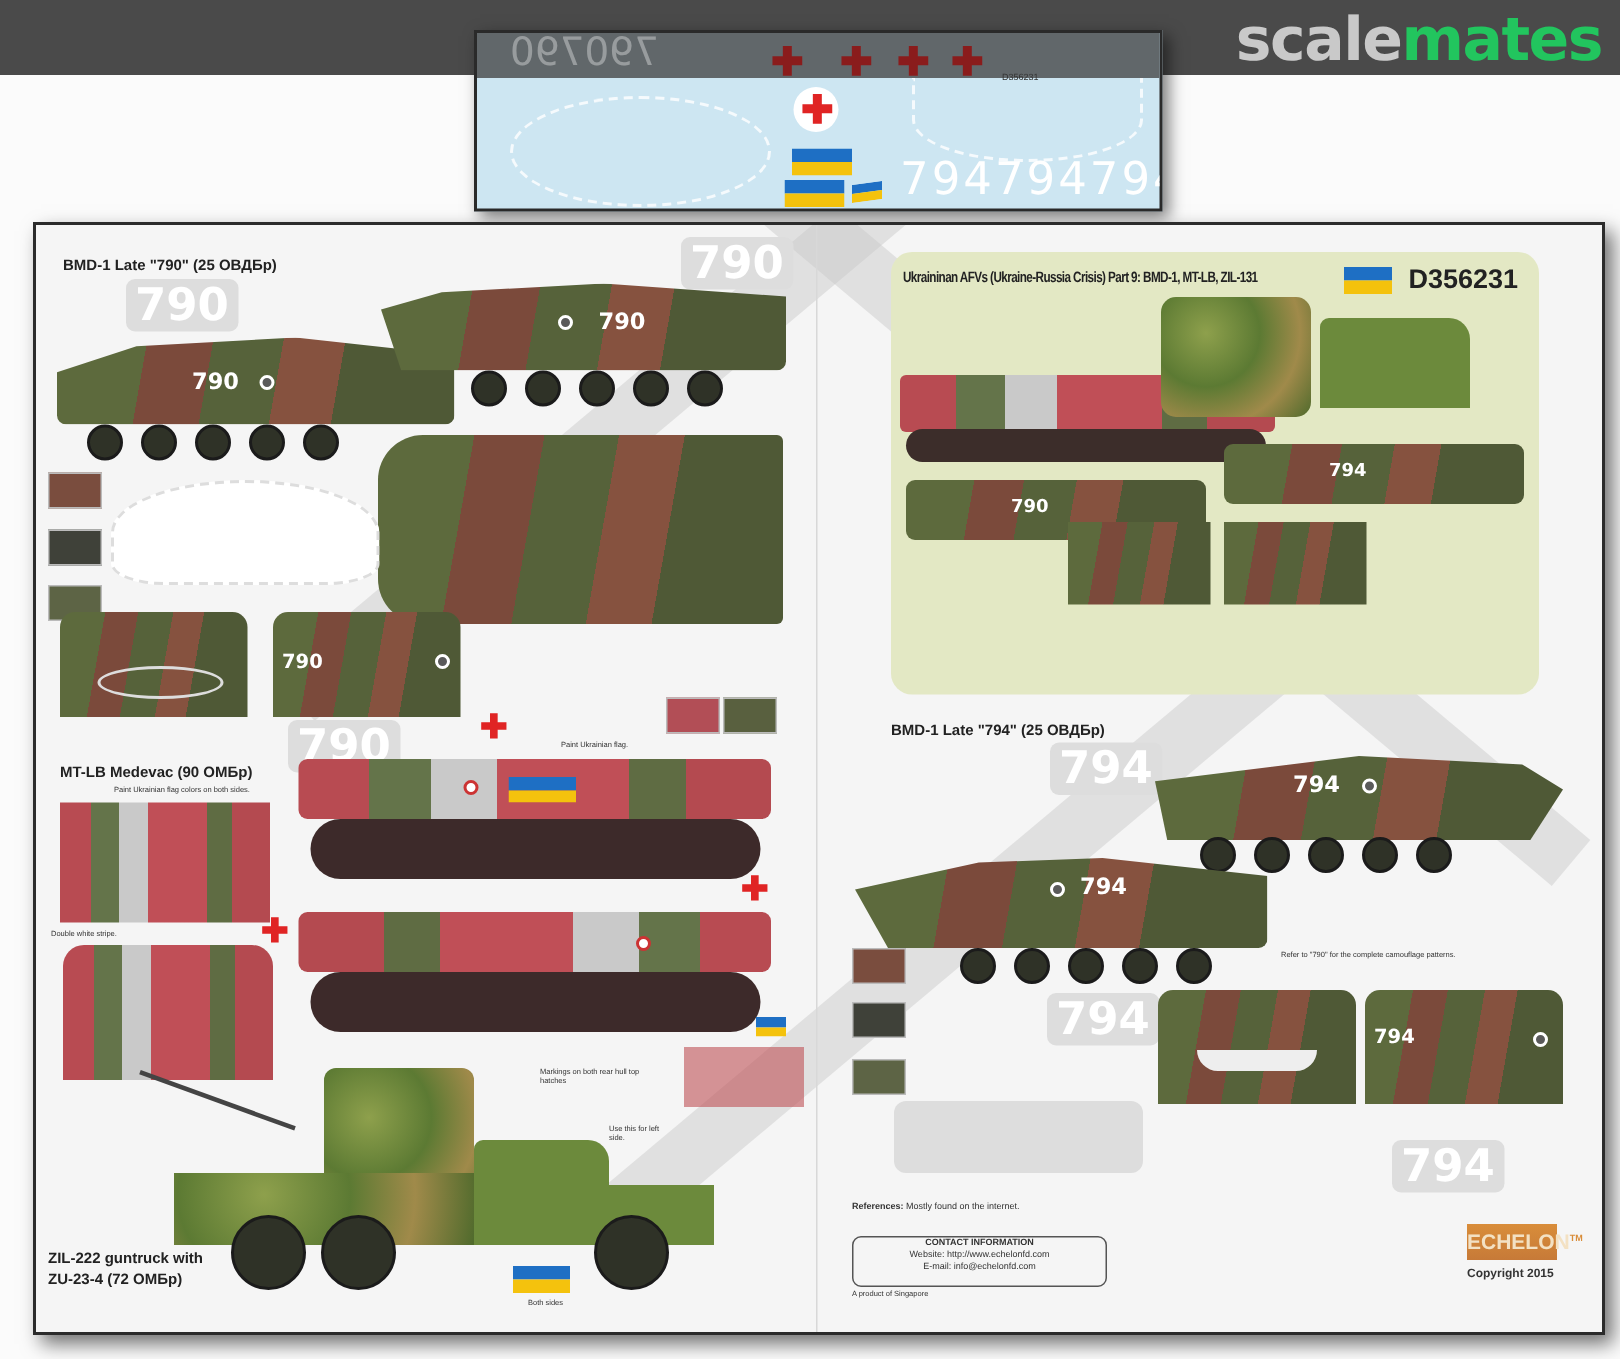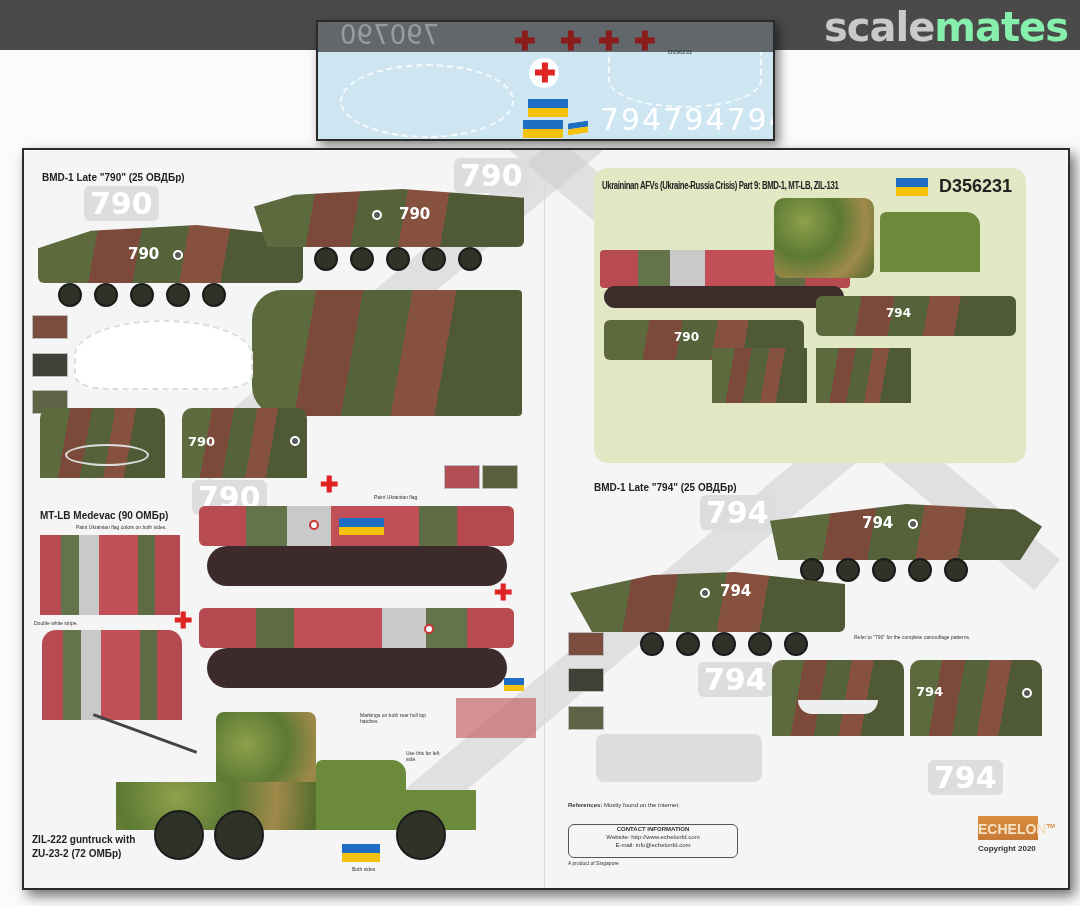--- a/index.html
+++ b/index.html
@@ -1,20 +1,20 @@
 <!DOCTYPE html>
 <html><head>
 <meta charset="utf-8">
 <style>
   html,body{margin:0;padding:0;}
   body{width:1080px;height:906px;position:relative;overflow:hidden;background:#fbfbfb;font-family:"Liberation Sans",sans-serif;}
   .topbar{position:absolute;left:0;top:0;width:1080px;height:50px;background:#4a4a4a;}
   .logo{position:absolute;right:12px;top:4px;font-size:40px;font-weight:bold;letter-spacing:-1px;font-family:"DejaVu Sans",sans-serif;}
   .logo .a{color:#c9c9c9;}
-  .logo .b{color:#86efac;}
+  .logo .b{color:#22c55e;}
   .decal-sheet{position:absolute;left:316px;top:20px;width:455px;height:117px;background:#cde6f2;border:2px solid #2a2a2a;box-shadow:4px 4px 10px rgba(0,0,0,.5);overflow:hidden;}
   .decal-sheet .dark{position:absolute;left:0;top:0;width:100%;height:30px;background:rgba(60,60,60,.75);}
   .page{position:absolute;left:22px;top:148px;width:1044px;height:738px;background:#f5f5f5;border:2px solid #2b2b2b;box-shadow:5px 6px 12px rgba(0,0,0,.55);overflow:hidden;}
   .divider{position:absolute;left:520px;top:0;width:1px;height:100%;background:#d8d8d8;}
   .stripe{position:absolute;background:rgba(200,200,200,.45);transform-origin:0 0;}
   .label{position:absolute;font-size:10px;font-weight:bold;color:#222;white-space:nowrap;}
   .small{position:absolute;font-size:5px;color:#333;white-space:nowrap;}
   .swatch{position:absolute;width:34px;height:22px;border:1px solid #bbb;}
   .vehicle{position:absolute;}
   .hull{position:absolute;border-radius:6px;}
@@ -156,21 +156,21 @@
   <div class="small" style="left:382px;top:600px;width:40px;white-space:normal;">Use this for left side.</div>
   <div class="vehicle foliage" style="left:192px;top:562px;width:100px;height:110px;border-radius:8px;"></div>
   <div style="position:absolute;left:66px;top:582px;width:110px;height:3px;background:#444;transform:rotate(20deg);"></div>
   <div class="vehicle green-truck" style="left:292px;top:610px;width:90px;height:70px;border-radius:6px 14px 0 0;"></div>
   <div class="vehicle foliage" style="left:92px;top:632px;width:200px;height:48px;"></div>
   <div class="vehicle green-truck" style="left:380px;top:640px;width:72px;height:40px;"></div>
   <div class="wheel" style="left:130px;top:660px;width:46px;height:46px;"></div>
   <div class="wheel" style="left:190px;top:660px;width:46px;height:46px;"></div>
   <div class="wheel" style="left:372px;top:660px;width:46px;height:46px;"></div>
   <div class="label" style="left:8px;top:684px;">ZIL-222 guntruck with</div>
-  <div class="label" style="left:8px;top:698px;">ZU-23-2 (72 ОМБр)</div>
+  <div class="label" style="left:8px;top:698px;">ZU-23-4 (72 ОМБр)</div>
   <div class="flag" style="left:318px;top:694px;width:38px;height:18px;">
       <div class="t"></div>
       <div class="bt"></div>
     </div>
   <div class="small" style="left:328px;top:716px;">Both sides</div>
 
   <div class="title-box">
     <div style="position:absolute;left:8px;top:12px;font-size:10px;font-weight:bold;color:#222;letter-spacing:-0.5px;font-family:'Liberation Sans',sans-serif;transform:scaleX(.78);transform-origin:0 0;white-space:nowrap;">Ukraininan AFVs (Ukraine-Russia Crisis) Part 9: BMD-1, MT-LB, ZIL-131</div>
     <div class="flag" style="left:302px;top:10px;width:32px;height:18px;">
         <div class="t"></div>
@@ -234,14 +234,14 @@
   </div>
   <div class="contact">
     <div class="h">CONTACT INFORMATION</div>
     <div>Website: http://www.echelonfd.com</div>
     <div>E-mail: info@echelonfd.com</div>
   </div>
   <div class="small" style="left:544px;top:710px;">A product of Singapore</div>
   <div class="echelon">
     <span>ECHELON</span><sup style="font-size:6px;color:#d98d3a;">TM</sup>
   </div>
-  <div class="copyright">Copyright 2020</div>
+  <div class="copyright">Copyright 2015</div>
 </div>
 
 </body></html>

